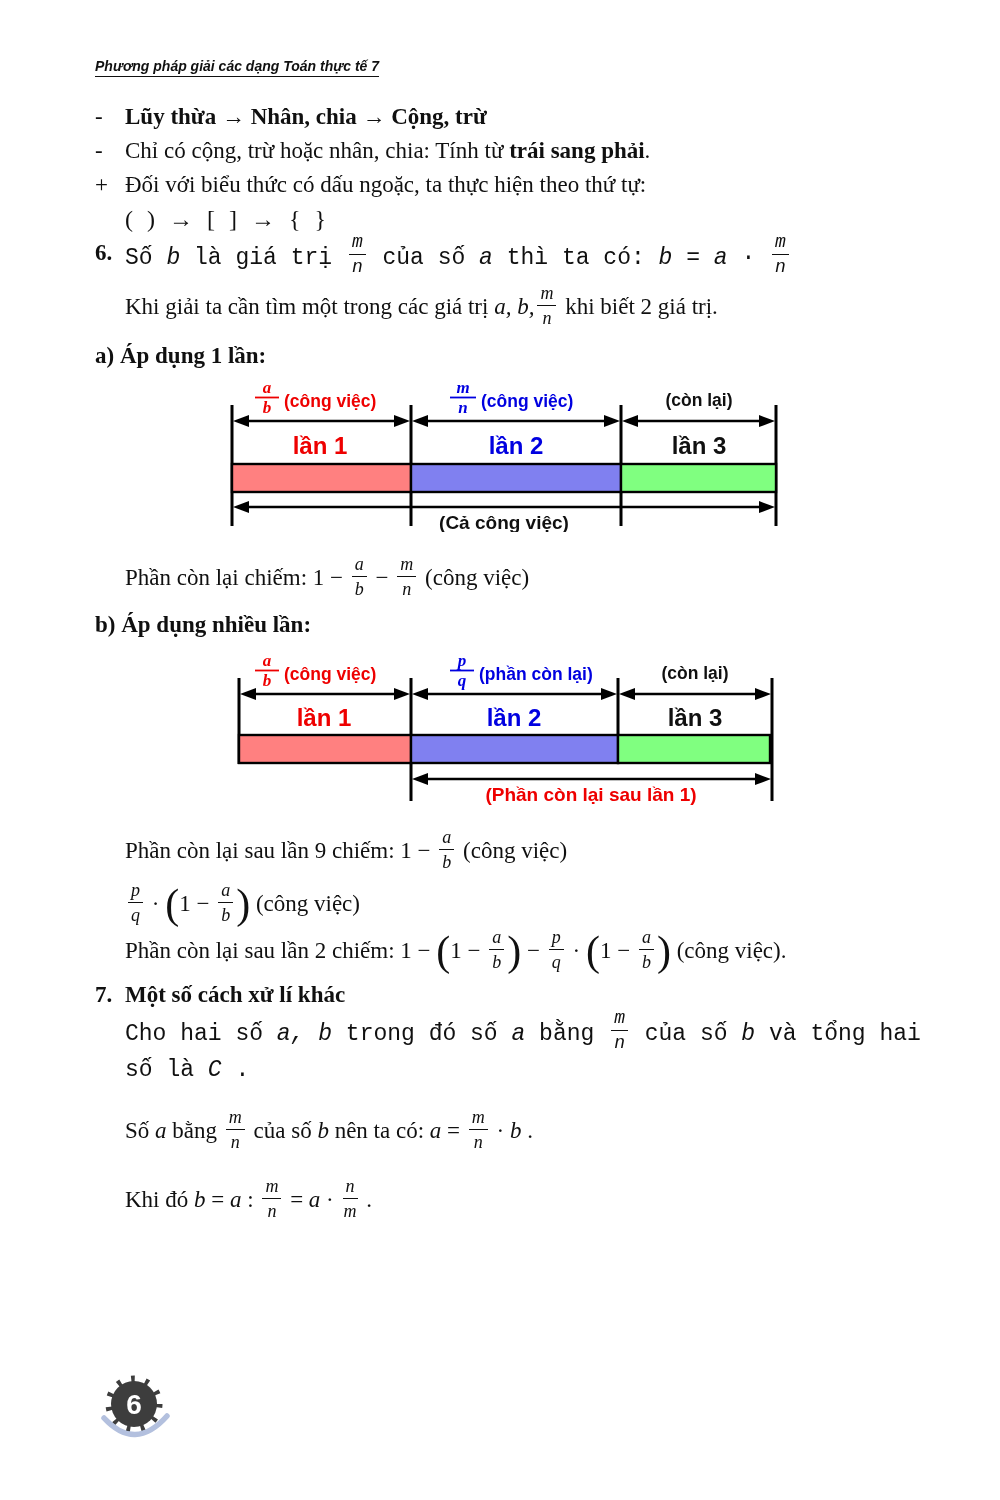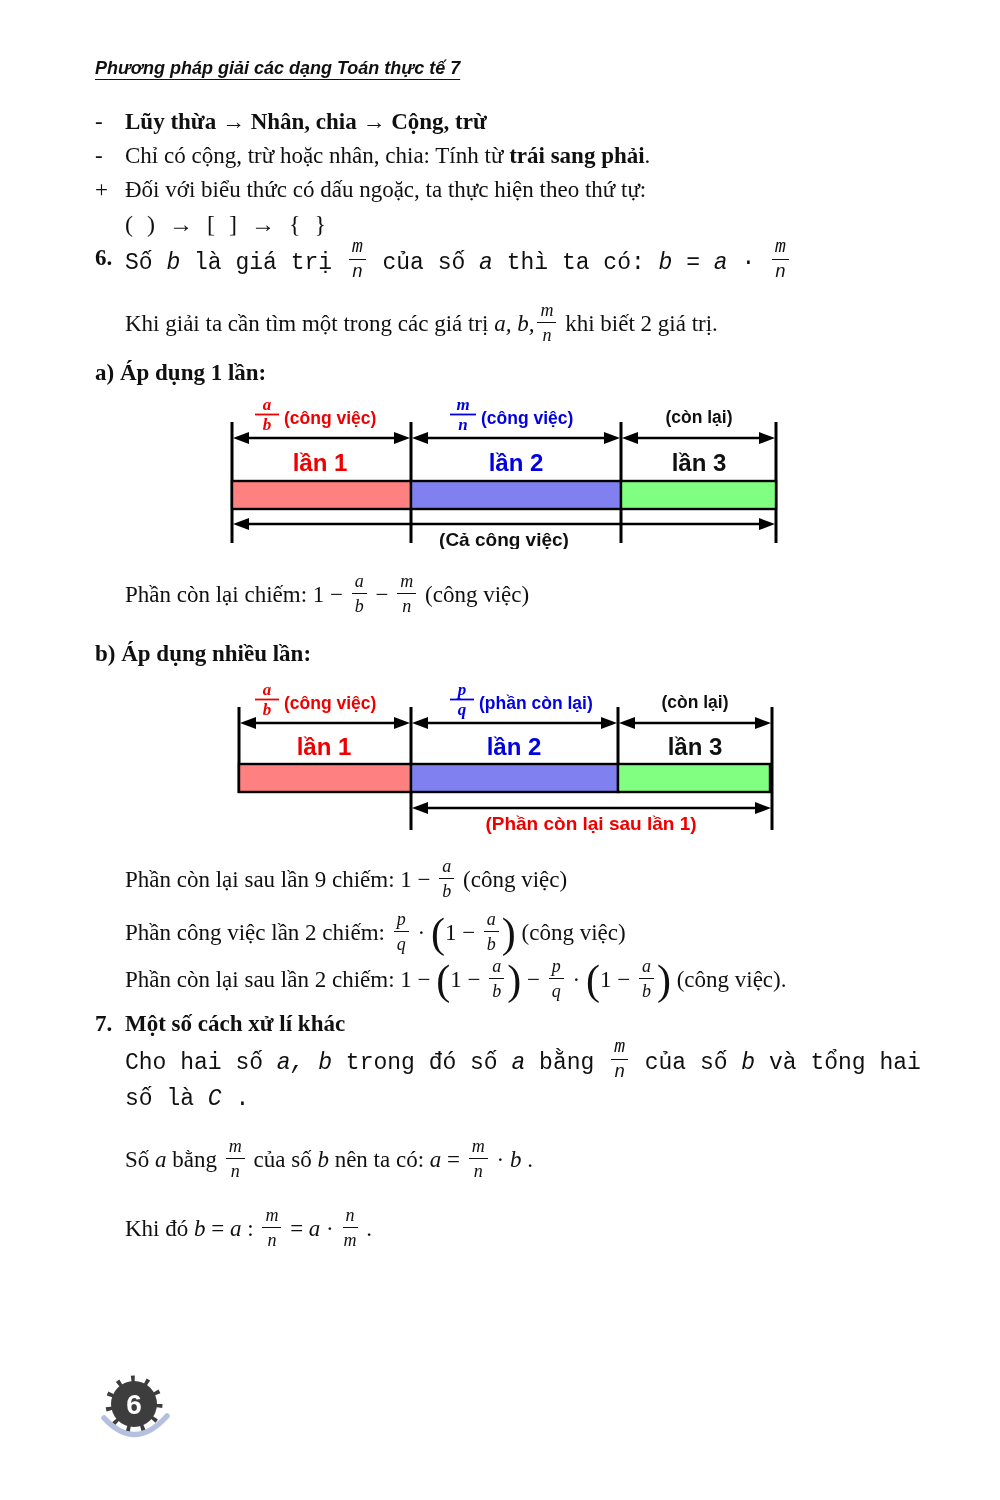--- a/index.html
+++ b/index.html
@@ -1,20 +1,20 @@
 <!DOCTYPE html>
 <html><head>
 <meta charset="utf-8">
 <style>
   html,body{margin:0;padding:0;background:#ffffff;}
   .page{position:relative;width:1000px;height:1500px;background:#fff;box-sizing:border-box;
         padding:58px 50px 0 95px;font-family:"Liberation Serif","DejaVu Serif",serif;
         color:#101010;font-size:23px;overflow:hidden;}
   .hdr{font-family:"Liberation Sans","DejaVu Sans",sans-serif;font-style:italic;font-weight:600;
-       font-size:18px;text-decoration:underline;text-underline-offset:5px;margin:0 0 26px 0;}
+       font-size:14px;text-decoration:underline;text-underline-offset:5px;margin:0 0 26px 0;}
   .row{display:block;line-height:34px;}
   .brow{position:relative;padding-left:30px;line-height:34px;}
   .mk{position:absolute;left:0;top:0;}
   .b{font-weight:bold;}
   .ind{margin-left:30px;}
   .sech{position:relative;padding-left:30px;font-weight:bold;line-height:34px;}
   .sub{font-weight:bold;line-height:32px;}
   .brack{letter-spacing:4px;font-size:24px;}
   .mline{margin-left:30px;line-height:30px;}
   .frac{display:inline-flex;flex-direction:column;align-items:center;vertical-align:middle;
@@ -29,21 +29,21 @@
   svg text{font-family:"Liberation Sans","DejaVu Sans",sans-serif;font-weight:bold;}
   .dfr{font-family:"Liberation Serif","DejaVu Serif",serif;font-style:italic;font-size:17px;}
   .dlb{font-size:17.5px;}
   .dln{font-size:24px;}
   .dcap{font-size:19px;}
   .red{fill:#ee0000;}
   .blue{fill:#0000e0;}
   .blk{fill:#101010;}
   .gear{position:absolute;left:94px;top:1372px;}
   
-  .mt6{font-family:Liberation Mono, monospace;}.mt8{margin-top:20px;}.mt10{margin-top:10px;}
+  .mt6{font-family:Liberation Mono, monospace;}.mt8{margin-top:8px;}.mt10{margin-top:10px;}
   .mt12{margin-top:4px;}.mt14{margin-top:26px;}
 </style>
 </head>
 <body>
 
 <div class="page">
 
   <div class="hdr">Phương pháp giải các dạng Toán thực tế 7</div>
 
   <div class="brow">
@@ -170,21 +170,21 @@
         <polygon points="534,126 518,120 518,132"></polygon>
     </g>
     <text class="dcap red" x="354" y="148" text-anchor="middle">(Phần còn lại sau lần 1)</text>
   </svg>
 
   <div class="mline mt14"><span>Phần còn lại sau lần 9 chiếm: </span><span>1 − </span><span class="frac">
         <span class="fn">a</span>
         <span class="fd">b</span>
       </span><span> (công việc)</span></div>
 
-  <div class="mline mt10"><span>Phần công việc lần 2  chiếm: </span><span class="frac">
+  <div class="mline mt10"><span class="frac">
         <span class="fn">p</span>
         <span class="fd">q</span>
       </span><span> · </span><span class="bp">(</span><span>1 − </span><span class="frac">
         <span class="fn">a</span>
         <span class="fd">b</span>
       </span><span class="bp">)</span><span> (công việc)</span></div>
 
   <div class="mline mt12"><span>Phần còn lại sau lần 2  chiếm: </span><span>1 − </span><span class="bp">(</span><span>1 − </span><span class="frac">
         <span class="fn">a</span>
         <span class="fd">b</span>

